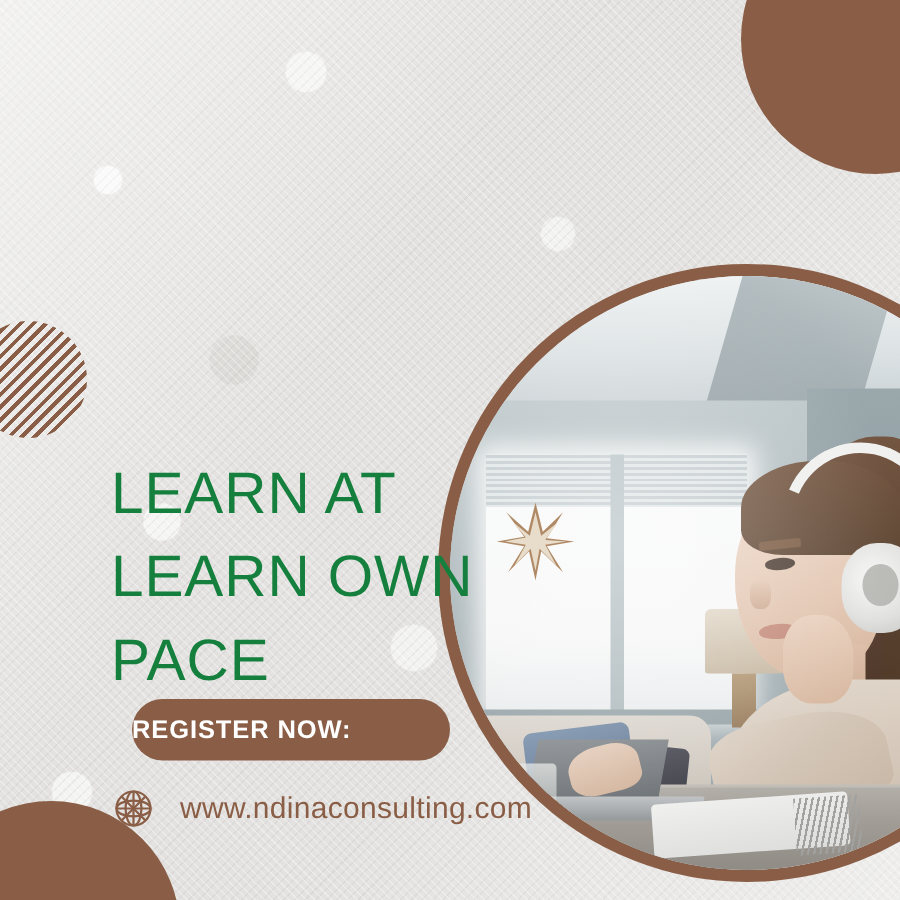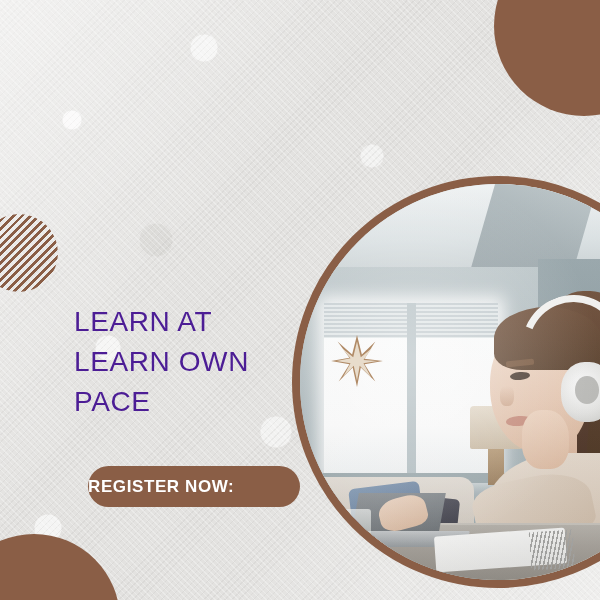--- a/index.html
+++ b/index.html
@@ -419,23 +419,23 @@
     line-height: 1.0;
     margin: 26px 0 0 22px;
     white-space: nowrap;
   }
 
   .tagline {
     position: absolute;
     left: 74px;
     top: 302px;
     width: 250px;
-    font-size: 28px;
+    font-size: 39px;
     font-weight: 500;
-    color: #4c1d95;
+    color: #15803d;
     letter-spacing: 0.6px;
     line-height: 1.42;
   }
   .tagline div { margin: 0; }
 
   .cta-button {
     position: absolute;
     left: 88px;
     top: 466px;
     width: 212px;
@@ -539,14 +539,28 @@
   <div class="tagline">
     <div>LEARN AT</div>
     <div>LEARN OWN</div>
     <div>PACE</div>
   </div>
 
   <button class="cta-button">
     <span class="cta-label">REGISTER NOW:</span>
   </button>
 
+  <div class="footer">
+    <svg class="globe-icon" viewBox="0 0 48 48">
+      <g fill="none" stroke="#8a5e46" stroke-width="2.1">
+        <circle cx="24" cy="24" r="16"></circle>
+        <ellipse cx="24" cy="24" rx="7.5" ry="16"></ellipse>
+        <line x1="8" y1="24" x2="40" y2="24"></line>
+        <line x1="24" y1="8" x2="24" y2="40"></line>
+        <path d="M13 13 C20 20, 28 28, 35 35"></path>
+        <path d="M35 13 C28 20, 20 28, 13 35"></path>
+        <ellipse cx="24" cy="24" rx="16" ry="7.5"></ellipse>
+      </g>
+    </svg>
+    <span class="site-url">www.ndinaconsulting.com</span>
+  </div>
 
 </div>
 
 </body></html>

